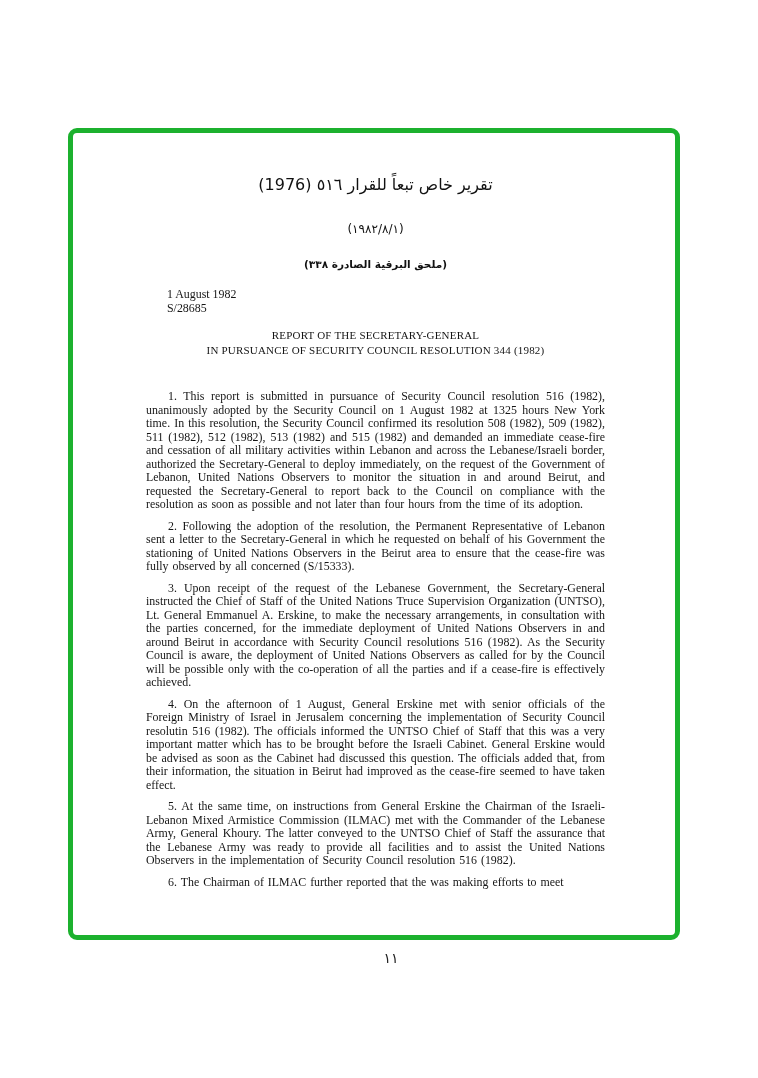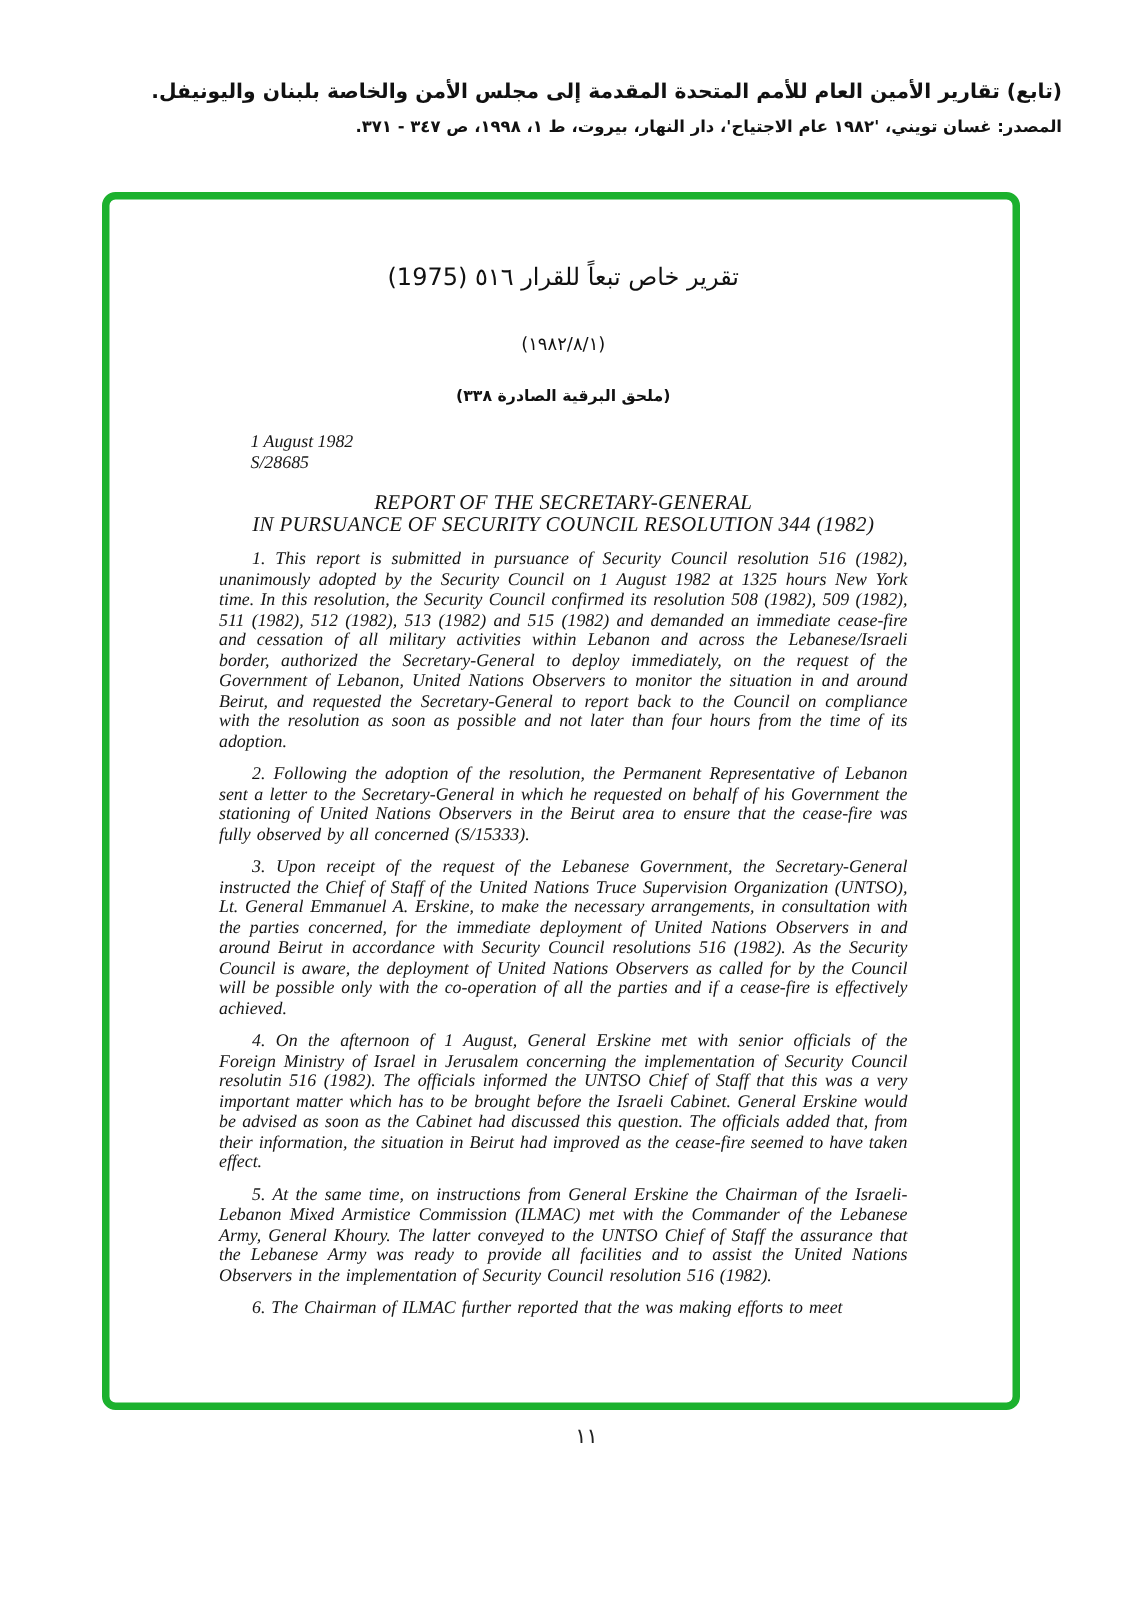--- a/index.html
+++ b/index.html
@@ -77,36 +77,35 @@
     font-weight: bold;
     margin-top: 21px;
     line-height: 1.2;
   }
 
   
   .doc-body {
     font-family: "Liberation Serif", serif;
     font-size: 11.9px;
     color: #151515;
-    font-style: italic;
   }
   .date-block {
     margin-top: 17px;
     margin-left: 21px;
     line-height: 14px;
   }
   .report-title {
     text-align: center;
     margin-top: 13px;
-    font-size: 14px;
+    font-size: 11px;
     line-height: 15px;
     letter-spacing: 0.2px;
   }
   .paragraphs {
-    margin-top: 8px;
+    margin-top: 32px;
   }
   .paragraphs p {
     margin: 0 0 8px 0;
     text-align: justify;
     text-indent: 22px;
     line-height: 13.5px;
     word-spacing: 1px;
   }
 
   
@@ -119,30 +118,26 @@
     font-family: "DejaVu Sans", sans-serif;
     font-size: 14px;
     color: #222;
   }
 </style>
 </head>
 <body>
 
 <div class="page">
 
-  <div class="arabic-header">
-    <div class="line1">(تابع) تقارير الأمين العام للأمم المتحدة المقدمة إلى مجلس الأمن والخاصة بلبنان واليونيفل.</div>
-    <div class="line2">المصدر: غسان تويني، '١٩٨٢ عام الاجتياح'، دار النهار، بيروت، ط ١، ١٩٩٨، ص ٣٤٧ - ٣٧١.</div>
-  </div>
 
   <div class="doc-frame">
     <div class="doc-inner">
 
       <div class="arabic-title-block">
-        <div class="t1">تقرير خاص تبعاً للقرار ٥١٦ (1975)</div>
+        <div class="t1">تقرير خاص تبعاً للقرار ٥١٦ (1976)</div>
         <div class="t2">(١٩٨٢/٨/١)</div>
         <div class="t3">(ملحق البرقية الصادرة ٣٣٨)</div>
       </div>
 
       <div class="doc-body">
         <div class="date-block">
           <div>1 August 1982</div>
           <div>S/28685</div>
         </div>
 

